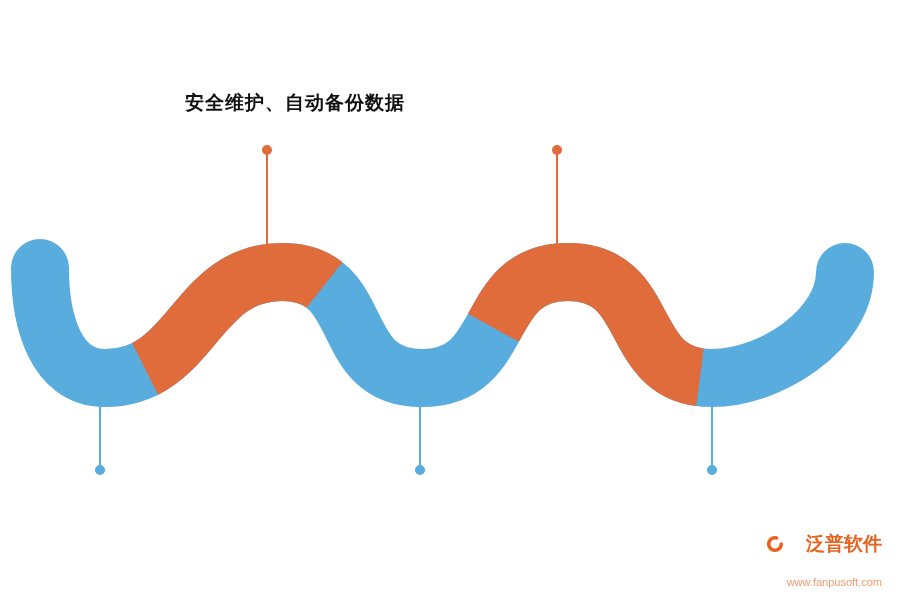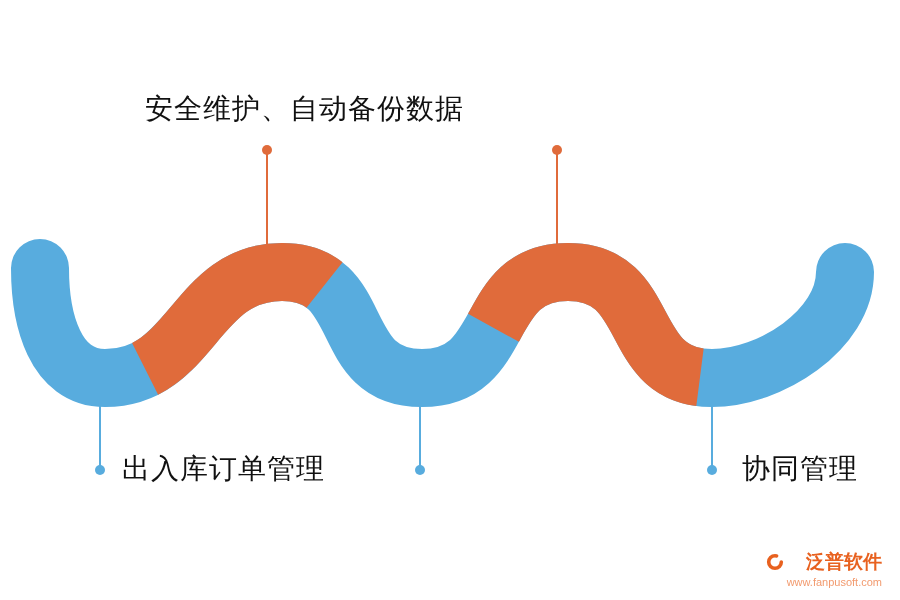--- a/index.html
+++ b/index.html
@@ -15,22 +15,22 @@
     background: #ffffff;
     overflow: hidden;
   }
   .wave-svg {
     position: absolute;
     left: 0;
     top: 0;
   }
   .label {
     position: absolute;
-    font-size: 28px;
-    font-weight: 400;
+    font-size: 19px;
+    font-weight: 700;
     color: #111111;
     letter-spacing: 1px;
     white-space: nowrap;
   }
   .label.centered { text-align: center; }
   .logo {
     position: absolute;
     right: 18px;
     bottom: 12px;
     text-align: right;
@@ -42,21 +42,21 @@
     gap: 22px;
   }
   .logo-name {
     font-size: 19px;
     font-weight: 700;
     color: #e8611f;
   }
   .logo-url {
     font-size: 11px;
     color: #f29a6e;
-    margin-top: 1px;
+    margin-top: 19px;
   }
 </style>
 </head>
 <body>
 
 <div class="canvas">
 
   <svg class="wave-svg" width="900" height="600" viewBox="0 0 900 600">
 
     <path d="M 40 268
@@ -87,24 +87,22 @@
     <line x1="420" y1="398" x2="420" y2="466" stroke-width="2" stroke="#58ACDE"></line>
     <circle cx="420" cy="470" r="5" fill="#58ACDE"></circle>
 
     <line x1="712" y1="398" x2="712" y2="466" stroke-width="2" stroke="#58ACDE"></line>
     <circle cx="712" cy="470" r="5" fill="#58ACDE"></circle>
   </svg>
 
   <div class="label centered" style="left:145px; top:90px; width:300px;">安全维护、自动备份数据</div>
 
 
-  <div class="label" style="left:122px; top:450px;">出入库订单管理</div>
 
 
-  <div class="label" style="left:742px; top:450px;">协同管理</div>
 
   <div class="logo">
     <div class="logo-row">
       <svg width="18" height="18" viewBox="0 0 20 20">
         <circle cx="10" cy="10" r="7" fill="none" stroke-width="4" stroke-dasharray="34 10" stroke-linecap="round" stroke="#E8611F"></circle>
       </svg>
       <span class="logo-name">泛普软件</span>
     </div>
     <div class="logo-url">www.fanpusoft.com</div>
   </div>

